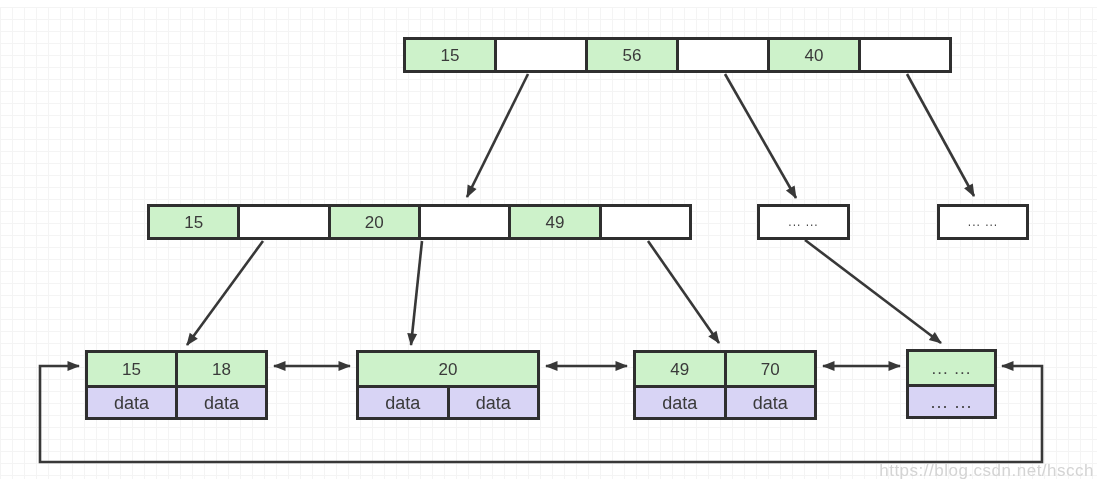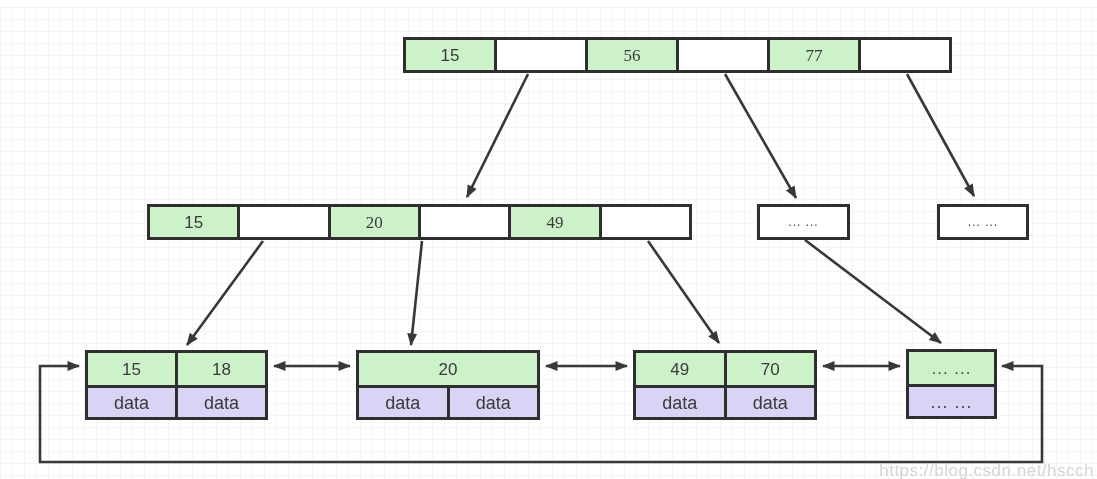--- a/index.html
+++ b/index.html
@@ -30,21 +30,21 @@
     position:absolute;display:flex;
     border:3px solid var(--border);
     background:#fff;
     color:var(--text);
   }
   .node .cell{
     flex:1;display:flex;align-items:center;justify-content:center;
     font-size:17px;line-height:1;
     background:var(--ptr-fill);
   }
-  .node .cell + .cell{border-left:3px solid var(--border);font-family:Liberation Serif, serif;}
+  .node .cell + .cell{border-left:3px solid var(--border);}
   .node .cell.key{background:var(--key-fill);}
   .leaf{position:absolute;border:3px solid var(--border);color:var(--text);}
   .leaf .row{display:flex;height:32px;}
   .leaf .row + .row{border-top:3px solid var(--border);}
   .leaf .cell{
     flex:1;display:flex;align-items:center;justify-content:center;
     font-size:17px;line-height:1;
   }
   .leaf .cell + .cell{border-left:3px solid var(--border);text-align:right;}
   .leaf .row.keys .cell{background:var(--key-fill);}
@@ -88,21 +88,21 @@
     <path d="M823,359 L900,359" marker-start="url(#ahs)" marker-end="url(#ah)"></path>
 
     <path d="M1002,359 L1042,359 L1042,455 L40,455 L40,359 L79,359" marker-start="url(#ahs)" marker-end="url(#ah)"></path>
   </svg>
 
   <div class="node" style="left:403px;top:30px;width:549px;height:36px;">
     <div class="cell key">15</div>
     <div class="cell"></div>
     <div class="cell key">56</div>
     <div class="cell"></div>
-    <div class="cell key">77</div>
+    <div class="cell key">40</div>
     <div class="cell"></div>
   </div>
 
   <div class="node" style="left:147px;top:197px;width:545px;height:36px;">
     <div class="cell key">15</div>
     <div class="cell"></div>
     <div class="cell key">20</div>
     <div class="cell"></div>
     <div class="cell key">49</div>
     <div class="cell"></div>

